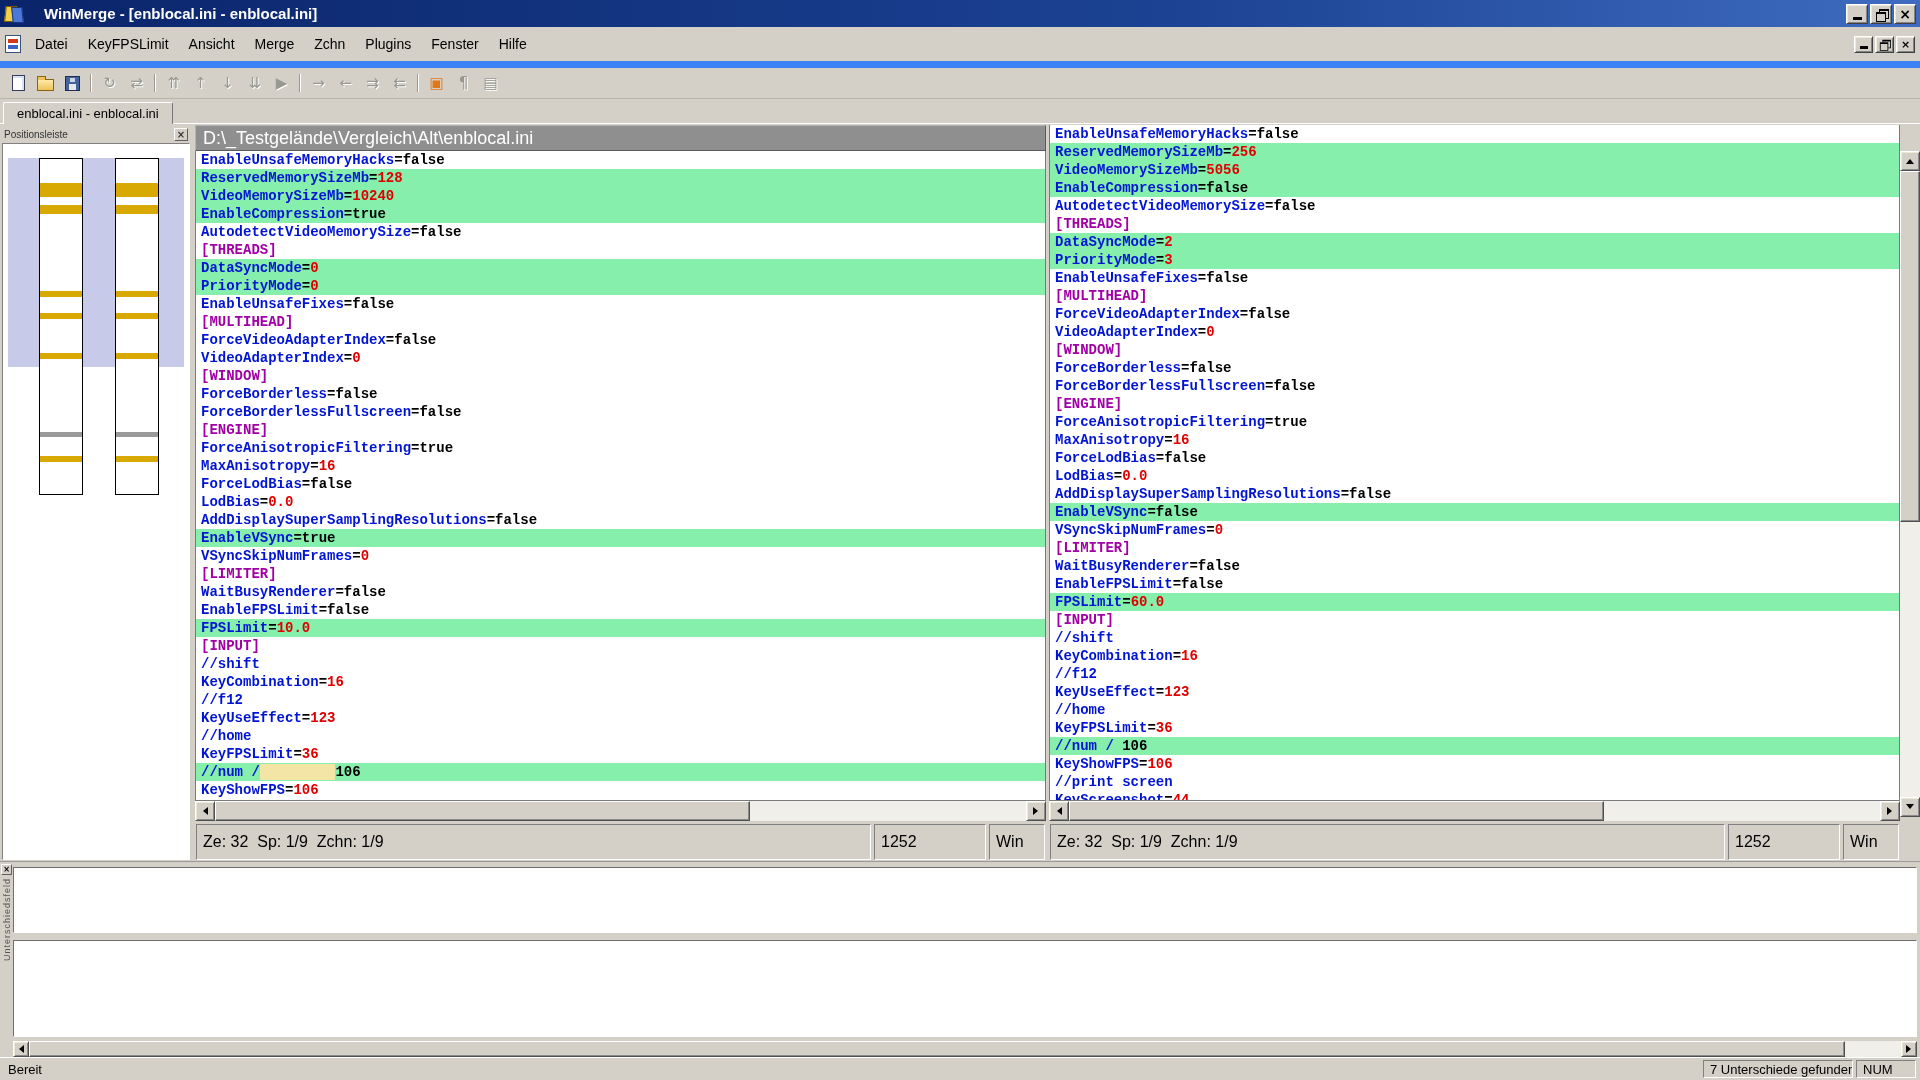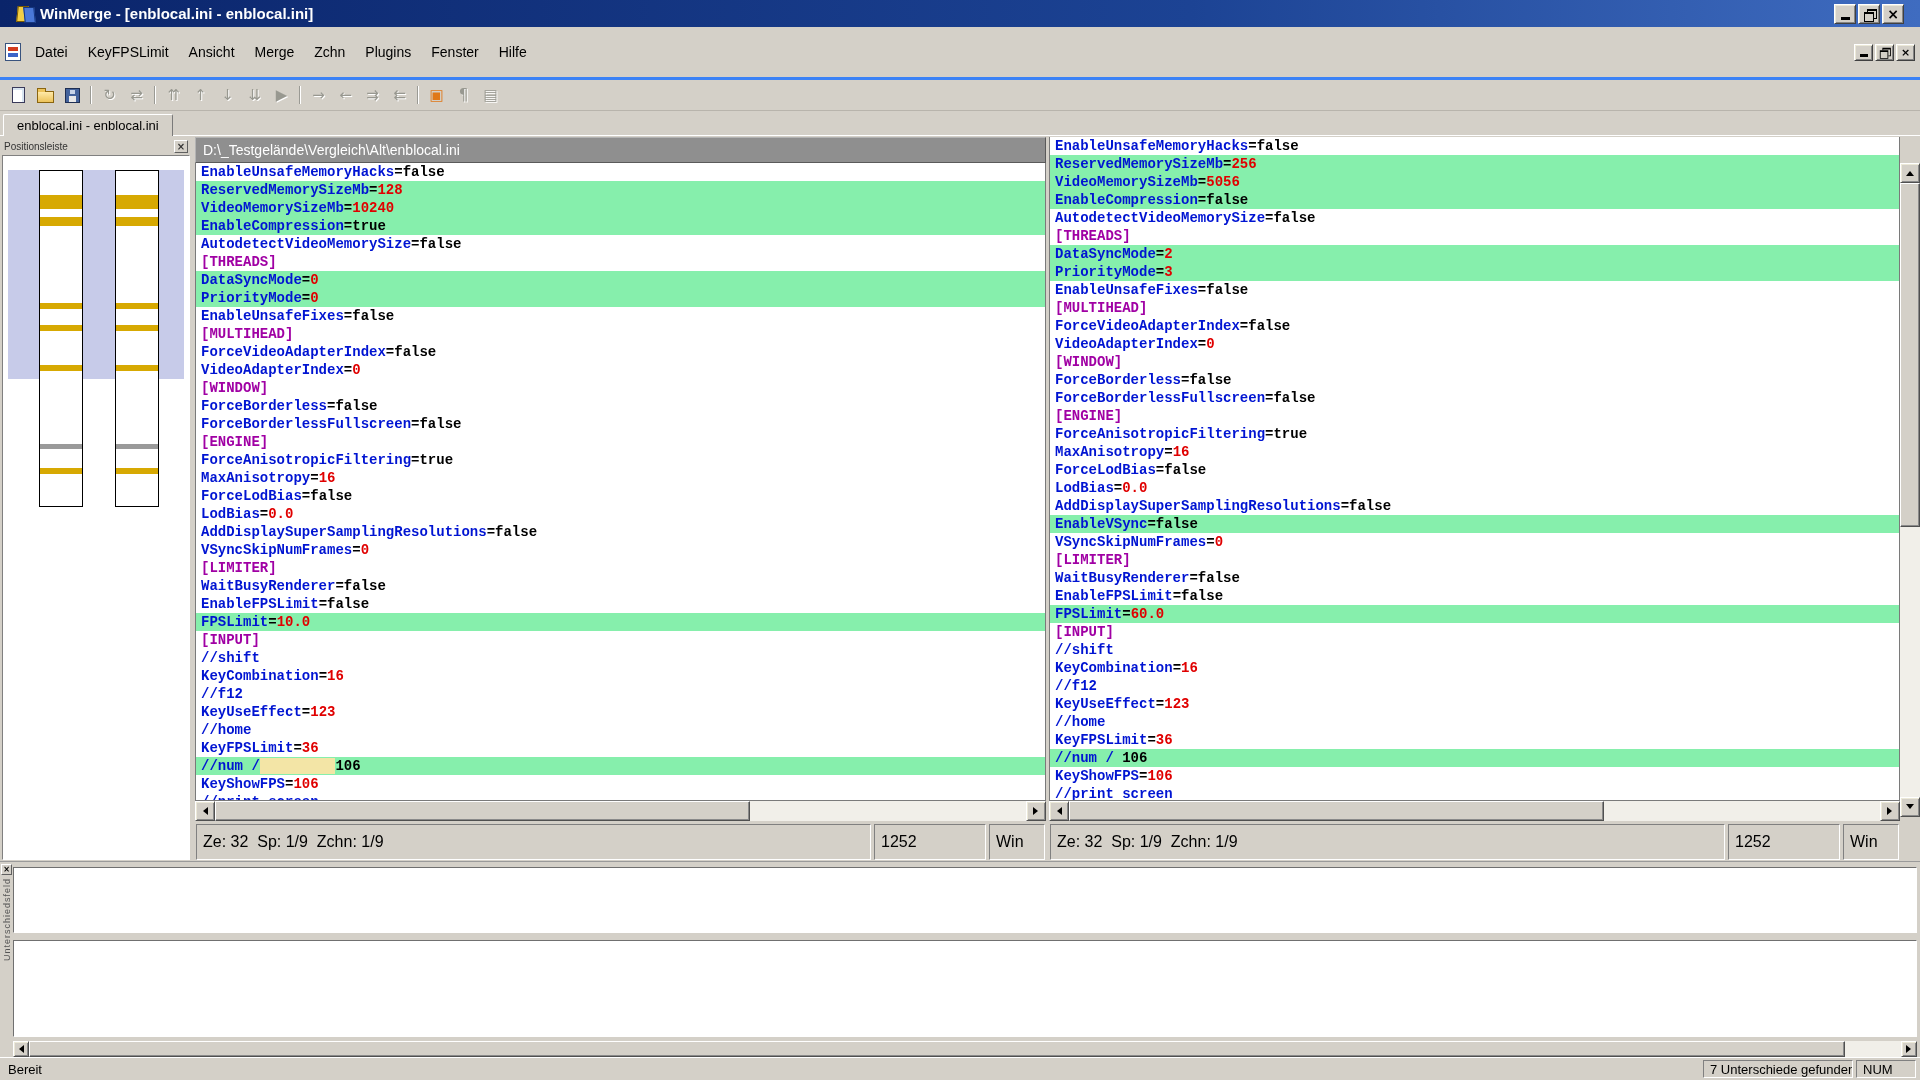--- a/index.html
+++ b/index.html
@@ -1,36 +1,36 @@
 <!DOCTYPE html>
 <html><head>
 <meta charset="utf-8">
 <style>
   *{box-sizing:border-box;margin:0;padding:0}
   html,body{width:1920px;height:1080px;overflow:hidden}
   body{font-family:"Liberation Sans",sans-serif;font-size:14px;color:#000;background:#3a6ea5}
   .window{width:1920px;height:1080px;display:flex;flex-direction:column;background:#d4d0c8}
 
   
-  .title-bar{flex:0 0 27px;background:linear-gradient(90deg,#0a246a,#1c4394 62%,#3f6cc0);display:flex;align-items:center;padding:0 16px;gap:6px}
+  .title-bar{flex:0 0 27px;background:linear-gradient(90deg,#0a246a,#1c4394 62%,#3f6cc0);display:flex;align-items:center;padding:0 4px;gap:22px}
   .app-icon{position:relative;width:18px;height:17px;flex:0 0 18px}
   .app-icon::before{content:"";position:absolute;left:1px;top:1px;width:9px;height:14px;background:#f2cf46;border:1px solid #7a5a00;transform:skewX(-6deg)}
   .app-icon::after{content:"";position:absolute;left:8px;top:2px;width:9px;height:14px;background:#4a78d8;border:1px solid #16367e;transform:skewX(6deg)}
   .title-text{color:#fff;font-weight:bold;font-size:15px;white-space:nowrap}
   .win-controls{margin-left:auto;display:flex;gap:2px}
   .wbtn{width:22px;height:20px;background:#d4d0c8;border:1px solid;border-color:#ffffff #404040 #404040 #ffffff;box-shadow:inset 1px 1px 0 #ece9d8,inset -1px -1px 0 #848484;display:flex;align-items:center;justify-content:center}
   .g-min{width:9px;height:3px;background:#000;margin-top:9px}
   .g-rest{width:11px;height:10px;position:relative}
   .g-rest::before{content:"";position:absolute;top:0;left:3px;width:8px;height:7px;border:1px solid #000;border-top-width:2px}
   .g-rest::after{content:"";position:absolute;top:3px;left:0;width:8px;height:7px;border:1px solid #000;border-top-width:2px;background:#d4d0c8}
   .g-close{font:bold 14px/1 "DejaVu Sans",sans-serif}
   .g-close-sm{font:bold 11px/1 "DejaVu Sans",sans-serif}
 
   
-  .menu-bar{flex:0 0 29px;display:flex;align-items:center;padding:12px 3px;border-bottom:3px solid #3b82f6}
+  .menu-bar{flex:0 0 29px;display:flex;align-items:center;padding:4px 3px;border-bottom:7px solid #3b82f6}
   .mdi-doc{position:relative;width:16px;height:18px;background:#fff;border:1px solid #39537e;margin:0 4px 0 2px}
   .mdi-doc::before{content:"";position:absolute;left:2px;top:3px;right:2px;height:4px;background:#d23c1e}
   .mdi-doc::after{content:"";position:absolute;left:2px;top:9px;right:2px;height:4px;background:#3c64c8}
   .menu-items{display:flex}
   .menu-item{padding:5px 10px;font-size:14px;white-space:nowrap}
   .mdi-controls{margin-left:auto;display:flex;gap:2px;padding-right:2px}
   .mdi-controls .wbtn{width:19px;height:17px}
   .mdi-controls .g-min{margin-top:7px;width:8px}
   .mdi-controls .g-rest{transform:scale(.85)}
 
@@ -63,21 +63,21 @@
   .visible-region{position:absolute;left:5px;right:5px;background:#c7cbe9}
   .loc-bar{position:absolute;top:14px;width:44px;height:337px;background:#fff;border:1px solid #000}
   .loc-bar.lbar{left:36px}
   .loc-bar.rbar{left:112px}
   .band{position:absolute;left:0;right:0}
   .band.diff{background:#d7a902}
   .band.ignored{background:#9a9a9a}
 
   .pane{flex:1 1 0;display:flex;flex-direction:column;min-width:0}
   .pane.leftp{margin-left:3px;margin-right:3px}
-  .pane-header{flex:0 0 26px;background:#8f8f8f;border:1px solid;border-color:#b4b4b4 #5a5a5a #5a5a5a #b4b4b4;color:#fff;font-size:14px;display:flex;align-items:center;padding:0 7px;white-space:nowrap;overflow:hidden}
+  .pane-header{flex:0 0 26px;background:#8f8f8f;border:1px solid;border-color:#b4b4b4 #5a5a5a #5a5a5a #b4b4b4;color:#fff;font-size:18px;display:flex;align-items:center;padding:0 7px;white-space:nowrap;overflow:hidden}
   .code{flex:1 1 auto;min-height:0;background:#fff;border:1px solid #7a7a7a;border-top:none;overflow:hidden;font-family:"Liberation Mono","DejaVu Sans Mono",monospace;font-weight:bold;font-size:14px;line-height:18px;cursor:text}
   .code-line{white-space:pre;height:18px;padding-left:5px}
   .code-line.diff{background:#86efac}
   .seg-k,.seg-m{color:#0014d2}
   .seg-c{color:#a000a4}
   .seg-n{color:#e00000}
   .seg-o,.seg-v{color:#000}
   .seg-w{background:#f3e5a6}
 
   
@@ -279,20 +279,21 @@
           <div class="code-line"><span class="seg-k">VideoAdapterIndex</span><span class="seg-o">=</span><span class="seg-n">0</span></div>
           <div class="code-line"><span class="seg-c">[WINDOW]</span></div>
           <div class="code-line"><span class="seg-k">ForceBorderless</span><span class="seg-o">=</span><span class="seg-v">false</span></div>
           <div class="code-line"><span class="seg-k">ForceBorderlessFullscreen</span><span class="seg-o">=</span><span class="seg-v">false</span></div>
           <div class="code-line"><span class="seg-c">[ENGINE]</span></div>
           <div class="code-line"><span class="seg-k">ForceAnisotropicFiltering</span><span class="seg-o">=</span><span class="seg-v">true</span></div>
           <div class="code-line"><span class="seg-k">MaxAnisotropy</span><span class="seg-o">=</span><span class="seg-n">16</span></div>
           <div class="code-line"><span class="seg-k">ForceLodBias</span><span class="seg-o">=</span><span class="seg-v">false</span></div>
           <div class="code-line"><span class="seg-k">LodBias</span><span class="seg-o">=</span><span class="seg-n">0.0</span></div>
           <div class="code-line"><span class="seg-k">AddDisplaySuperSamplingResolutions</span><span class="seg-o">=</span><span class="seg-v">false</span></div>
+          <div class="code-line diff"><span class="seg-k">EnableVSync</span><span class="seg-o">=</span><span class="seg-v">true</span></div>
           <div class="code-line"><span class="seg-k">VSyncSkipNumFrames</span><span class="seg-o">=</span><span class="seg-n">0</span></div>
           <div class="code-line"><span class="seg-c">[LIMITER]</span></div>
           <div class="code-line"><span class="seg-k">WaitBusyRenderer</span><span class="seg-o">=</span><span class="seg-v">false</span></div>
           <div class="code-line"><span class="seg-k">EnableFPSLimit</span><span class="seg-o">=</span><span class="seg-v">false</span></div>
           <div class="code-line diff"><span class="seg-k">FPSLimit</span><span class="seg-o">=</span><span class="seg-n">10.0</span></div>
           <div class="code-line"><span class="seg-c">[INPUT]</span></div>
           <div class="code-line"><span class="seg-m">//shift</span></div>
           <div class="code-line"><span class="seg-k">KeyCombination</span><span class="seg-o">=</span><span class="seg-n">16</span></div>
           <div class="code-line"><span class="seg-m">//f12</span></div>
           <div class="code-line"><span class="seg-k">KeyUseEffect</span><span class="seg-o">=</span><span class="seg-n">123</span></div>

